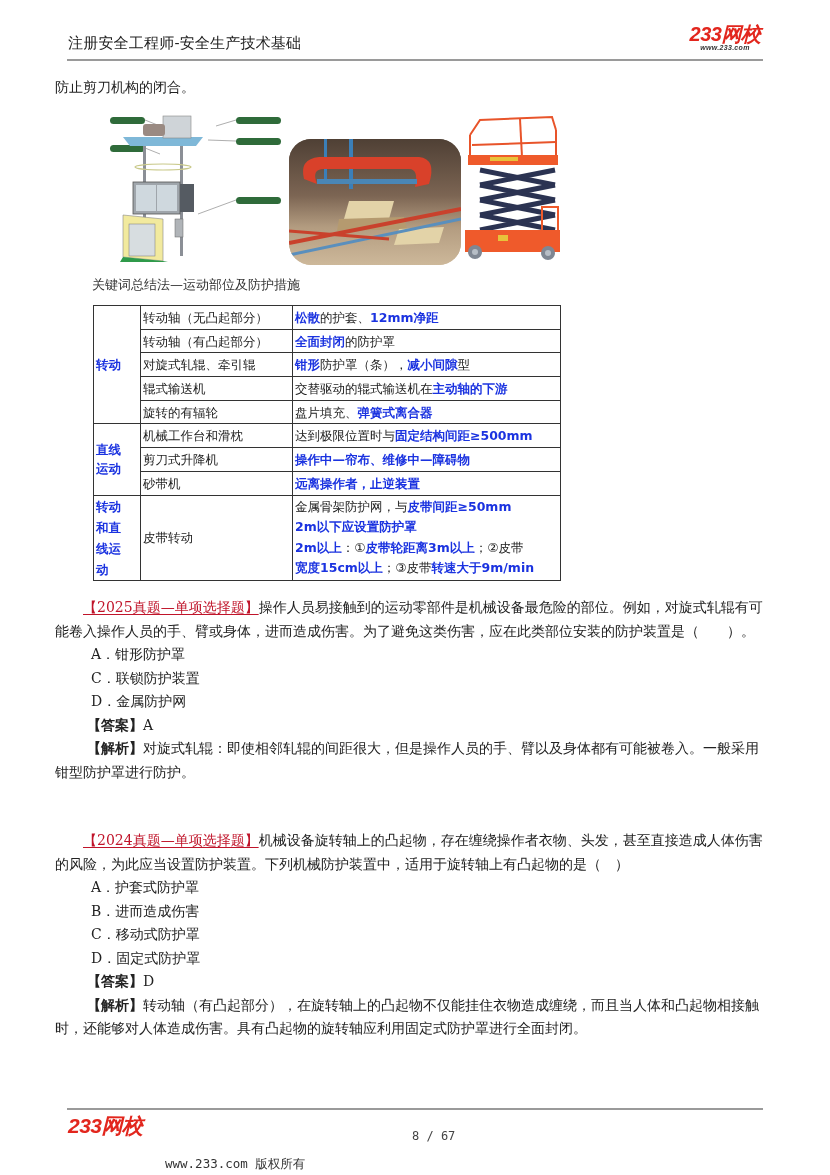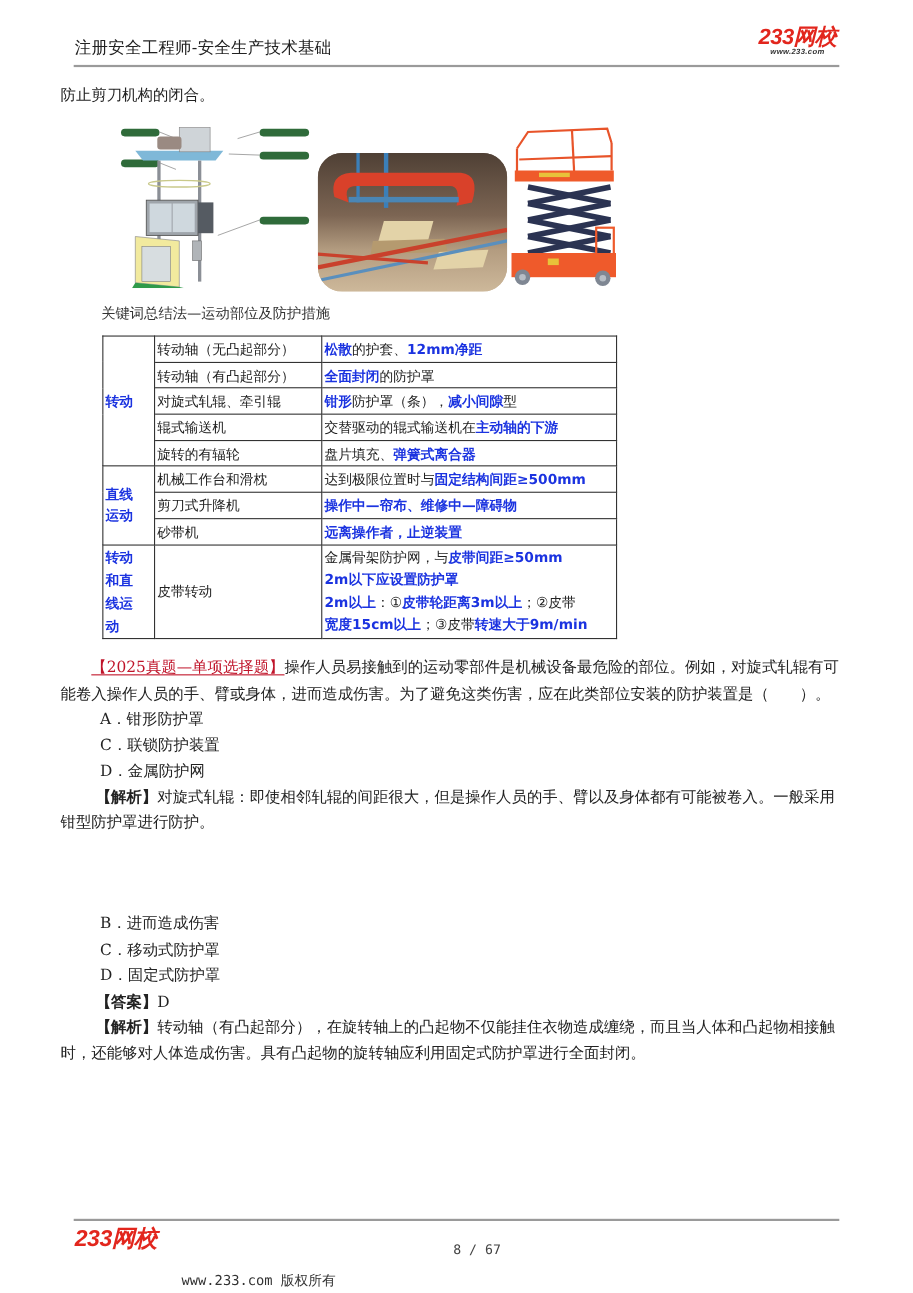--- a/index.html
+++ b/index.html
@@ -197,24 +197,27 @@
         <td class="multi"><span>金属骨架防护网，与</span><span class="hl">皮带间距≥50mm</span><br><span class="hl">2m以下应设置防护罩</span><br><span class="hl">2m以上</span><span>：①</span><span class="hl">皮带轮距离3m以上</span><span>；②皮带</span><br><span class="hl">宽度15cm以上</span><span>；③皮带</span><span class="hl">转速大于9m/min</span></td>
       </tr>
     </tbody>
 </table>
 
 <div class="q-block" style="top:596px;">
   <div><span class="indent"></span><span class="q-tag">【2025真题—单项选择题】</span><span>操作人员易接触到的运动零部件是机械设备最危险的部位。例如，对旋式轧辊有可能卷入操作人员的手、臂或身体，进而造成伤害。为了避免这类伤害，应在此类部位安装的防护装置是（　　）。</span></div>
   <div class="opt">A．钳形防护罩</div>
   <div class="opt">C．联锁防护装置</div>
   <div class="opt">D．金属防护网</div>
+  <div class="ans"><b>【答案】</b><span>A</span></div>
   <div><span class="indent" style="width:32px"></span><b>【解析】</b><span>对旋式轧辊：即使相邻轧辊的间距很大，但是操作人员的手、臂以及身体都有可能被卷入。一般采用钳型防护罩进行防护。</span></div>
 </div>
 
 <div class="q-block" style="top:829px;">
+  <div><span class="indent"></span><span class="q-tag">【2024真题—单项选择题】</span><span>机械设备旋转轴上的凸起物，存在缠绕操作者衣物、头发，甚至直接造成人体伤害的风险，为此应当设置防护装置。下列机械防护装置中，适用于旋转轴上有凸起物的是（　）</span></div>
+  <div class="opt">A．护套式防护罩</div>
   <div class="opt">B．进而造成伤害</div>
   <div class="opt">C．移动式防护罩</div>
   <div class="opt">D．固定式防护罩</div>
   <div class="ans"><b>【答案】</b><span>D</span></div>
   <div><span class="indent" style="width:32px"></span><b>【解析】</b><span>转动轴（有凸起部分），在旋转轴上的凸起物不仅能挂住衣物造成缠绕，而且当人体和凸起物相接触时，还能够对人体造成伤害。具有凸起物的旋转轴应利用固定式防护罩进行全面封闭。</span></div>
 </div>
 
 <div class="rule footer-rule"></div>
 <div class="logo footer-logo">233网校</div>
 <div class="footer-text">www.233.com 版权所有</div>

